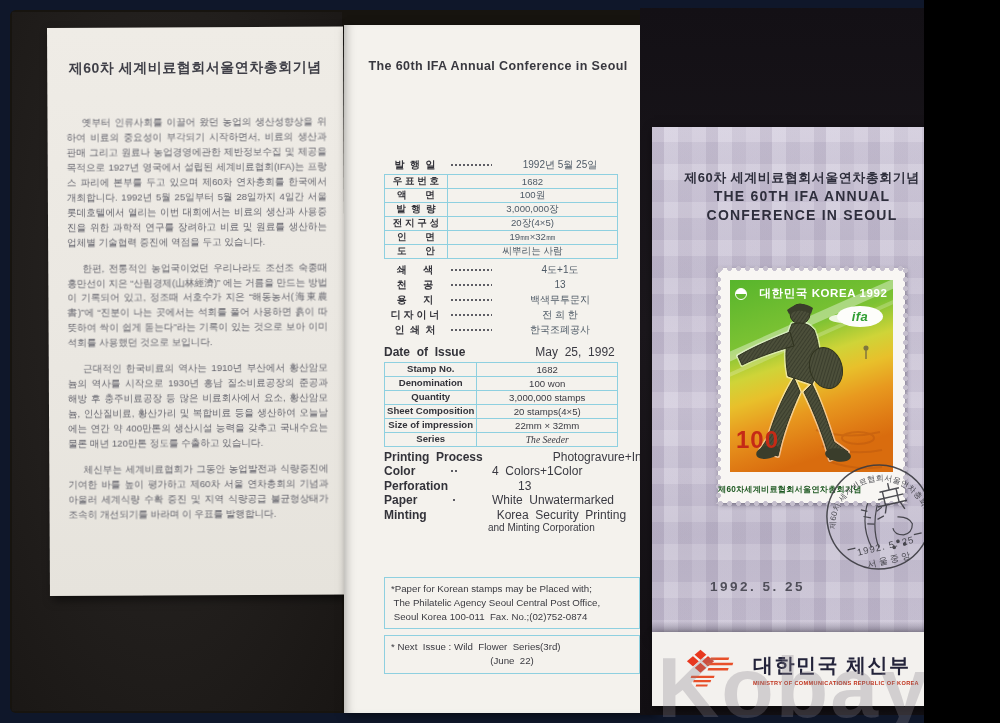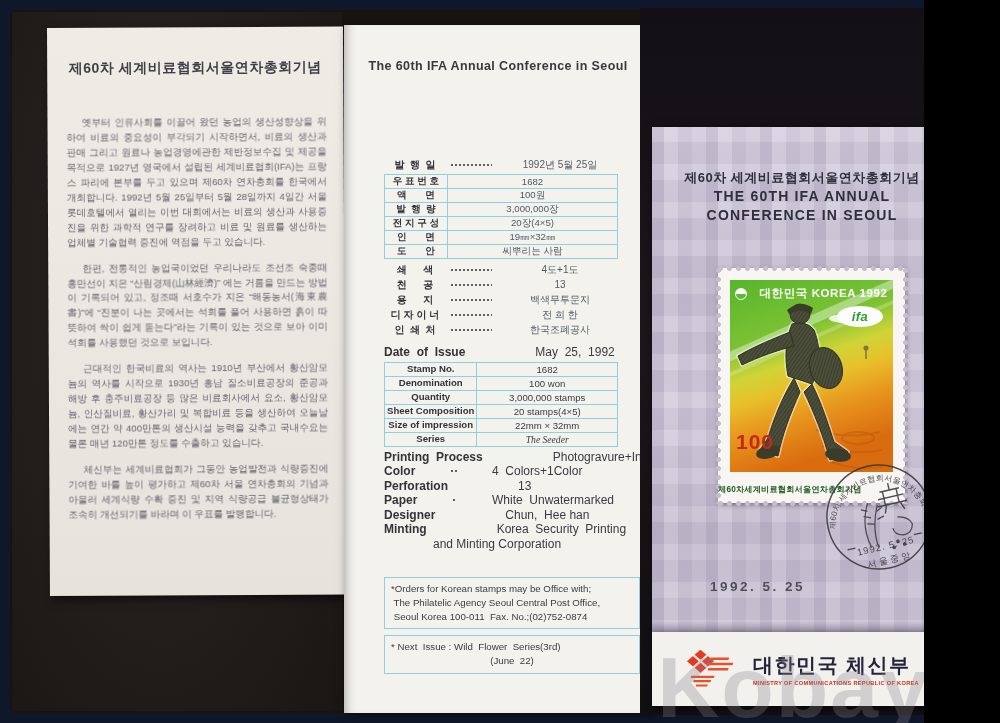--- a/index.html
+++ b/index.html
@@ -34,21 +34,21 @@
   .irow{display:flex;align-items:center;height:15px;font-size:10px;}
   .irow .lab{color:#33333a;font-weight:bold;white-space:pre;text-align:center;}
   .irow .dots{flex:1;height:4px;margin:0 4px;
     background-image:radial-gradient(circle,#5d5d64 .9px,transparent 1.1px);
     background-size:4px 4px;background-repeat:repeat-x;background-position:0 center;}
   .irow .val{white-space:pre;}
   .m-korean .irow .lab{width:62px;}
   .m-korean .irow .val{width:128px;text-align:center;color:#4e5a66;}
   .m-english .irow .val{width:132px;text-align:left;color:#3a3a42;}
   .m-english .irow{height:14.5px;font-size:12px;gap:31px;}
-  .cont-line{font-size:12px;color:#3a3a42;margin-left:49px;height:14px;}
+  .cont-line{font-size:10px;color:#3a3a42;margin-left:104px;height:14px;}
 
   table.info{border-collapse:collapse;width:234px;margin:2px 0 3px 0;}
   table.info td{border:1.3px solid #8ed0e0;font-size:9.6px;padding:0 2px;height:12px;
     text-align:center;}
   table.info td.lab{font-weight:bold;color:#33333a;white-space:pre;}
   table.ktable td.val{color:#4e5a66;}
   table.etable{width:234px;}
   table.etable td{height:13px;}
   table.etable td.lab{width:82px;line-height:1.15;}
   table.etable td.val{color:#3a3a42;}
@@ -88,21 +88,21 @@
   .design{position:absolute;left:12px;top:12px;width:163px;height:192px;overflow:hidden;}
   .country-line{position:absolute;top:6px;left:0;width:100%;display:flex;justify-content:center;
     align-items:center;gap:12px;color:#fff;font-size:11.5px;font-weight:bold;letter-spacing:.6px;
     white-space:nowrap;z-index:3;}
   .taegeuk{display:inline-block;width:10px;height:10px;border:1.4px solid #fff;border-radius:50%;
     background:conic-gradient(from 270deg,#ffffff 0 50%,transparent 50% 100%);}
   .ifa-logo{position:absolute;right:10px;top:26px;width:46px;height:21px;background:#fdfdfb;
     border-radius:50%;display:flex;align-items:center;justify-content:center;z-index:3;
     box-shadow:-14px 2px 0 -6px rgba(255,255,255,.85);}
   .ifa-logo span{color:#2f9e33;font-size:13px;font-weight:bold;font-style:italic;letter-spacing:.5px;}
-  .denom{position:absolute;left:6px;bottom:18px;font-size:21px;font-weight:bold;color:#c52a16;
+  .denom{position:absolute;left:6px;bottom:18px;font-size:24px;font-weight:bold;color:#c52a16;
     letter-spacing:1px;z-index:3;margin-top:8px;}
   .stamp-caption{position:absolute;left:0;bottom:8px;width:100%;text-align:left;
     font-size:8.2px;font-weight:bold;color:#1f5a23;letter-spacing:.2px;white-space:nowrap;}
 
   .postmark{position:absolute;left:167px;top:330px;width:120px;height:120px;z-index:5;}
   .sheet-date{position:absolute;left:58px;top:452px;font-size:13.5px;color:#3b3b45;
     letter-spacing:2.5px;font-weight:bold;opacity:.85;}
 
   
   .footer-strip{position:absolute;left:12px;top:624px;width:300px;height:74px;background:#f3f1ee;
@@ -245,35 +245,30 @@
           <span class="lab">Perforation</span>
           <span class="dots"></span>
           <span class="val">13</span>
         </div>
       <div class="irow">
           <span class="lab">Paper</span>
           <span class="dots"></span>
           <span class="val">White  Unwatermarked</span>
         </div>
       <div class="irow">
-          <span class="lab">Designer</span>
-          <span class="dots"></span>
-          <span class="val">Chun,  Hee han</span>
-        </div>
-      <div class="irow">
           <span class="lab">Minting</span>
           <span class="dots"></span>
           <span class="val">Korea  Security  Printing</span>
         </div>
       <div class="cont-line">and  Minting  Corporation</div>
     </div>
 
     <div class="m-notes">
       <div class="note-box">
-        <div class="nline">*Orders for Korean stamps may be Office with;</div>
+        <div class="nline">*Paper for Korean stamps may be Placed with;</div>
         <div class="nline"> The Philatelic Agency Seoul Central Post Office,</div>
         <div class="nline"> Seoul Korea 100-011  Fax. No.;(02)752-0874</div>
       </div>
       <div class="note-box">
         <div class="nline">* Next  Issue : Wild  Flower  Series(3rd)</div>
         <div class="nline center-line">(June  22)</div>
       </div>
     </div>
   </div>
 

